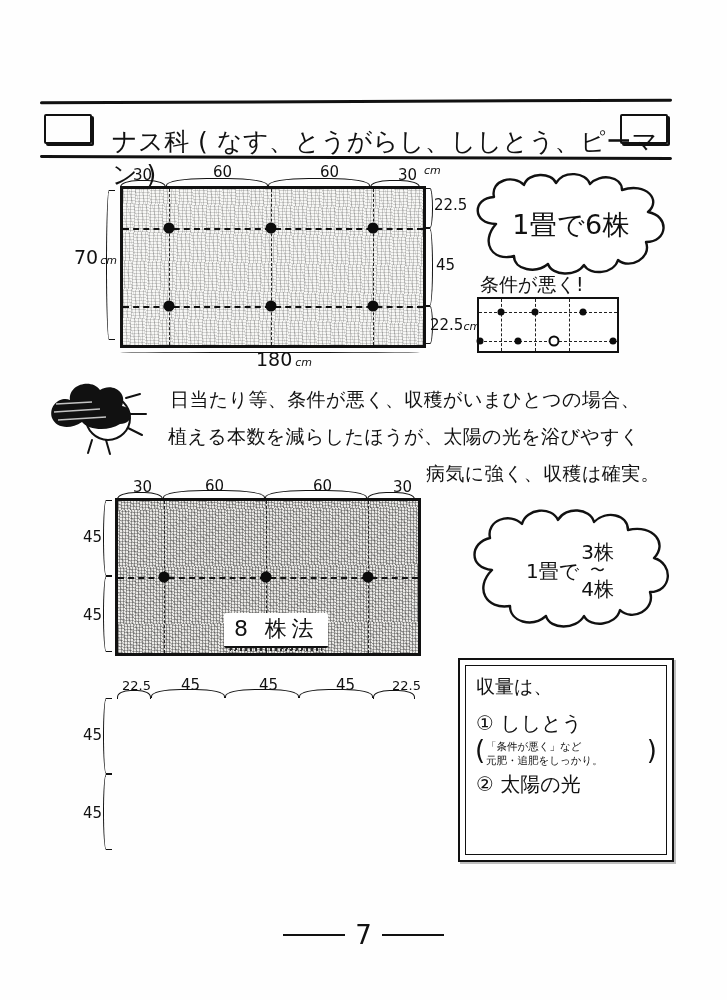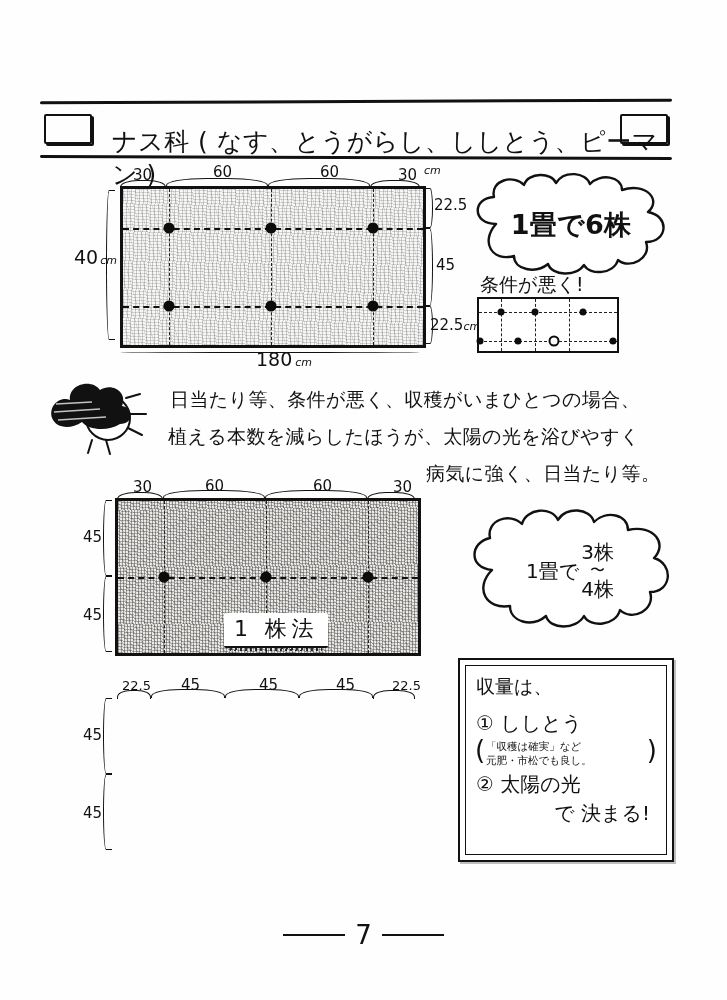--- a/index.html
+++ b/index.html
@@ -149,21 +149,20 @@
     position: absolute;
     inset: 0;
     display: flex;
     align-items: center;
     justify-content: center;
     pointer-events: none;
   }
   #cloud1-text {
     font-size: 27px;
     letter-spacing: 0.01em;
-    font-weight: bold;
   }
   #cloud2-inner {
     display: flex;
     align-items: center;
     gap: 2px;
     font-size: 20px;
   }
   #cloud2-stack {
     display: flex;
     flex-direction: column;
@@ -324,21 +323,21 @@
 
     <div class="plant-dot" style="left:46px; top:39px;"></div>
     <div class="plant-dot" style="left:148px; top:39px;"></div>
     <div class="plant-dot" style="left:250px; top:39px;"></div>
     <div class="plant-dot" style="left:46px; top:117px;"></div>
     <div class="plant-dot" style="left:148px; top:117px;"></div>
     <div class="plant-dot" style="left:250px; top:117px;"></div>
   </div>
 
   <div class="brace-v" style="left:106px; top:190px; height:148px; border-right:none; border-left:1.8px solid #111; border-radius:40% 0 0 40% / 60% 0 0 60%;"></div>
-  <div class="dim" style="left:74px; top:246px; font-size:19px;"><span>40</span><span class="unit" style="margin-left:2px;">cm</span></div>
+  <div class="dim" style="left:74px; top:246px; font-size:19px;"><span>70</span><span class="unit" style="margin-left:2px;">cm</span></div>
 
   <div class="brace-v" style="left:424px; top:188px; height:38px;"></div>
   <div class="brace-v" style="left:424px; top:228px; height:76px;"></div>
   <div class="brace-v" style="left:424px; top:306px; height:36px;"></div>
   <div class="dim" style="left:434px; top:196px;">22.5</div>
   <div class="dim" style="left:436px; top:256px;">45</div>
   <div class="dim" style="left:430px; top:316px;"><span>22.5</span><span class="unit">cm</span></div>
 
   <div style="position:absolute; left:120px; top:352px; width:300px; height:0; border-top:1.8px solid #111; border-radius:0 0 50% 50%/0 0 100% 100%;"></div>
   <div class="dim" style="left:256px; top:348px; font-size:19px;"><span>180</span><span class="unit" style="margin-left:3px;">cm</span></div>
@@ -395,21 +394,21 @@
       <g stroke="#ffffff" stroke-width="1.5" opacity="0.75">
         <line x1="8" y1="26" x2="44" y2="24"></line>
         <line x1="6" y1="34" x2="52" y2="31"></line>
         <line x1="10" y1="42" x2="58" y2="39"></line>
       </g>
     </svg>
   </div>
 
   <div class="para-line" style="left:170px; top:387px;">日当たり等、条件が悪く、収穫がいまひとつの場合、</div>
   <div class="para-line" style="left:168px; top:424px;">植える本数を減らしたほうが、太陽の光を浴びやすく</div>
-  <div class="para-line" style="left:426px; top:461px;">病気に強く、日当たり等。</div>
+  <div class="para-line" style="left:426px; top:461px;">病気に強く、収穫は確実。</div>
 
   <div class="dim" style="left:133px; top:478px;">30</div>
   <div class="dim" style="left:205px; top:477px;">60</div>
   <div class="dim" style="left:313px; top:477px;">60</div>
   <div class="dim" style="left:393px; top:478px;">30</div>
 
   <div class="brace-h" style="left:117px; top:492px; width:44px;"></div>
   <div class="brace-h" style="left:163px; top:490px; width:100px;"></div>
   <div class="brace-h" style="left:265px; top:490px; width:100px;"></div>
   <div class="brace-h" style="left:367px; top:492px; width:46px;"></div>
@@ -417,21 +416,21 @@
   <div class="bed dark" id="bed-three" style="left:115px; top:498px; width:300px; height:152px;">
     <div class="vline" style="left:46px;"></div>
     <div class="vline" style="left:148px;"></div>
     <div class="vline" style="left:250px;"></div>
     <div class="hline" style="top:76px;"></div>
 
     <div class="plant-dot" style="left:46px; top:76px;"></div>
     <div class="plant-dot" style="left:148px; top:76px;"></div>
     <div class="plant-dot" style="left:250px; top:76px;"></div>
 
-    <div class="nameplate" style="left:106px; top:112px;">1 株法</div>
+    <div class="nameplate" style="left:106px; top:112px;">8 株法</div>
   </div>
 
   <div class="brace-v" style="left:103px; top:500px; height:74px; border-right:none; border-left:1.8px solid #111; border-radius:40% 0 0 40% / 60% 0 0 60%;"></div>
   <div class="brace-v" style="left:103px; top:576px; height:74px; border-right:none; border-left:1.8px solid #111; border-radius:40% 0 0 40% / 60% 0 0 60%;"></div>
   <div class="dim" style="left:83px; top:528px;">45</div>
   <div class="dim" style="left:83px; top:606px;">45</div>
 
   <div class="cloud" id="cloud-three-four" style="left:464px; top:506px; width:212px; height:130px;">
     <svg width="212" height="130" viewBox="0 0 212 130">
       <path d="M28 64
@@ -477,26 +476,25 @@
   <div class="brace-v" style="left:103px; top:774px; height:74px; border-right:none; border-left:1.8px solid #111; border-radius:40% 0 0 40% / 60% 0 0 60%;"></div>
   <div class="dim" style="left:83px; top:726px;">45</div>
   <div class="dim" style="left:83px; top:804px;">45</div>
 
   <div id="info-box">
     <div class="ib-inner">
       <div class="ib-head">収量は、</div>
       <div class="ib-item">① ししとう</div>
       <div class="ib-note">
         <span class="paren l">(</span>
-        <div>「収穫は確実」など</div>
-        <div>元肥・市松でも良し。</div>
+        <div>「条件が悪く」など</div>
+        <div>元肥・追肥をしっかり。</div>
         <span class="paren r">)</span>
       </div>
       <div class="ib-item">② 太陽の光</div>
-      <div class="ib-tail">で 決まる!</div>
     </div>
   </div>
 
 
   <div id="page-num-wrap">
     <div class="dash"></div>
     <div id="page-number">7</div>
     <div class="dash"></div>
   </div>
 

